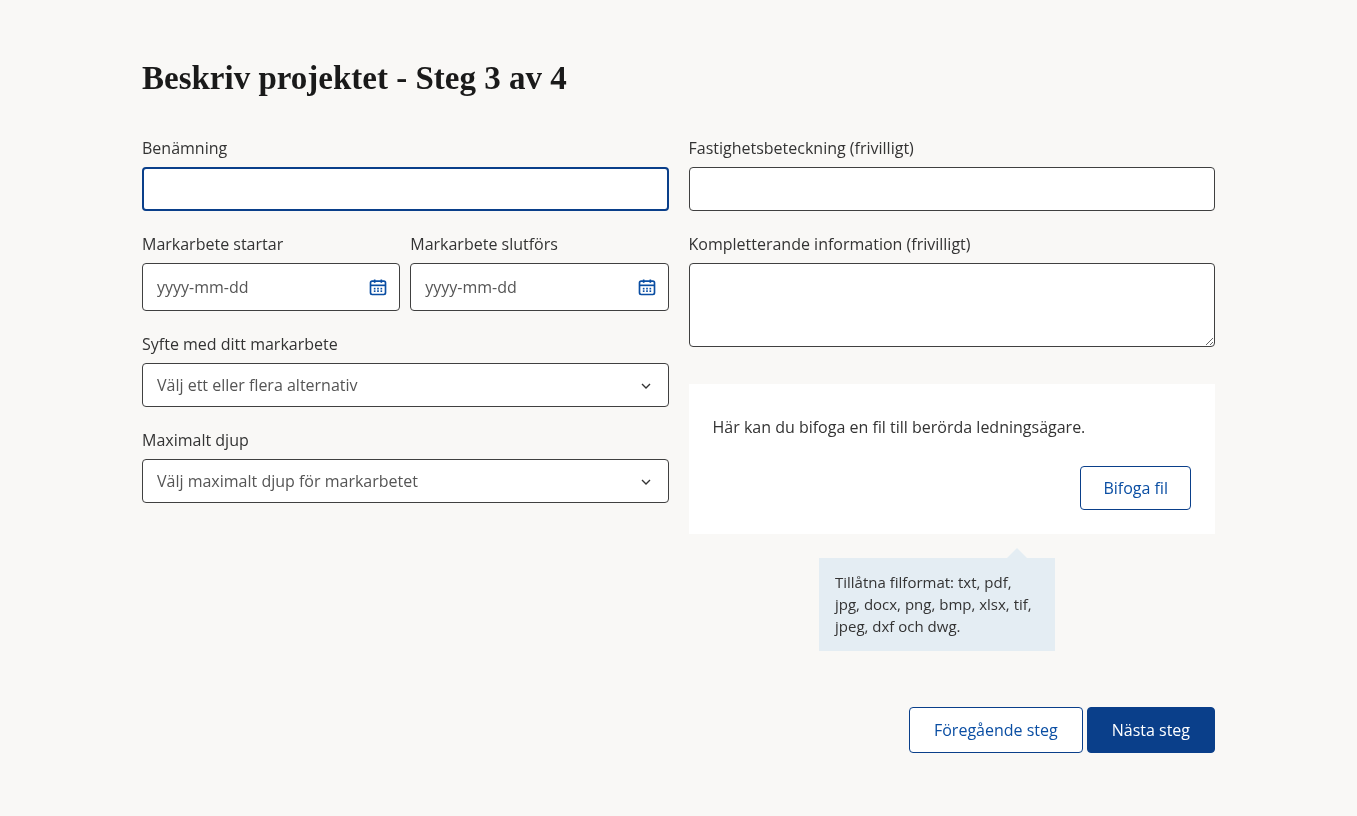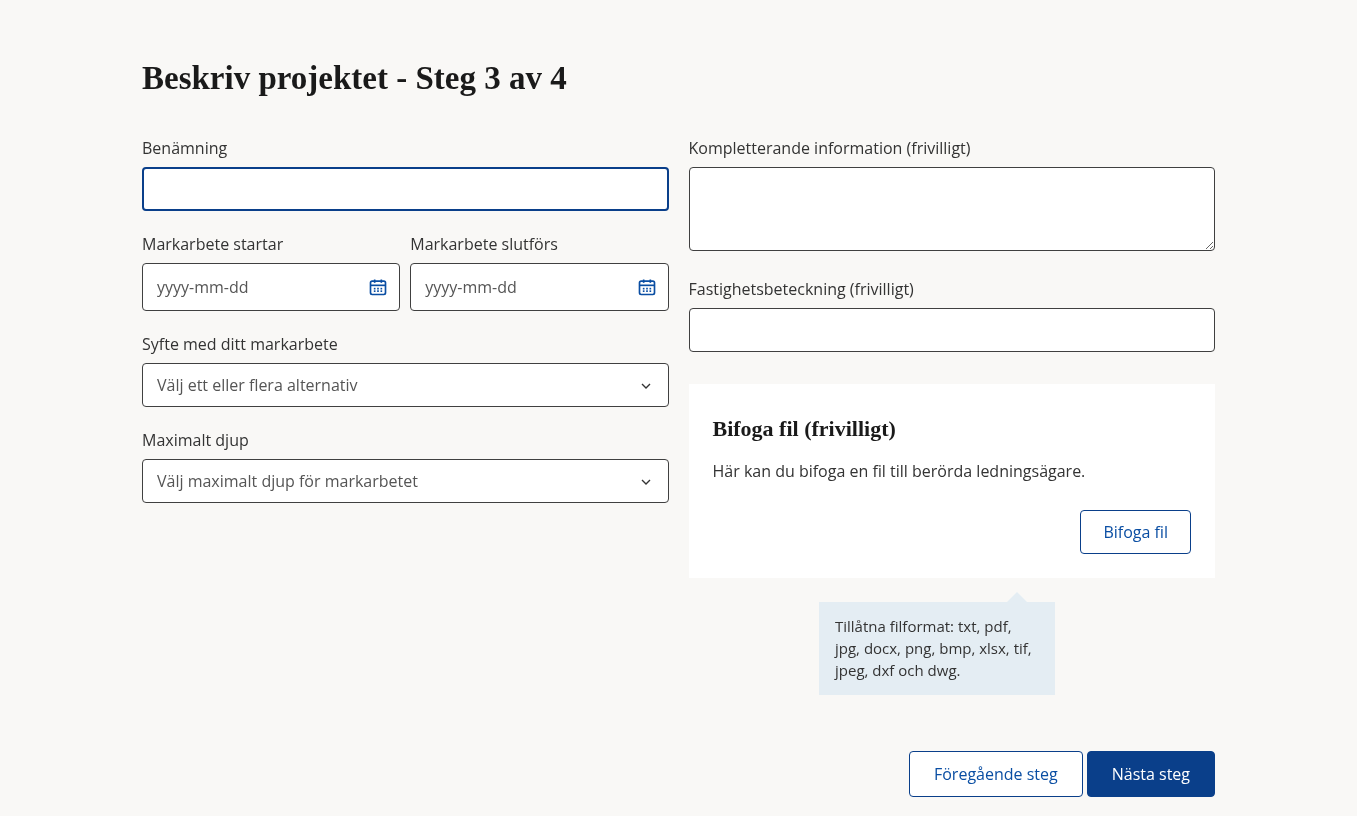--- a/index.html
+++ b/index.html
@@ -255,31 +255,30 @@
               </svg>
           </span>
         </div>
       </div>
 
     </div>
 
     <div class="col">
 
       <div class="field-group">
+        <label class="field-label">Fastighetsbeteckning (frivilligt)</label>
+        <input type="text" class="text-input" value="" style="">
+      </div>
+
+      <div class="field-group">
         <label class="field-label">Kompletterande information (frivilligt)</label>
         <textarea class="textarea-input" style=""></textarea>
       </div>
 
-      <div class="field-group">
-        <label class="field-label">Fastighetsbeteckning (frivilligt)</label>
-        <input type="text" class="text-input" value="" style="">
-      </div>
-
       <div class="attach-box">
-        <h2>Bifoga fil (frivilligt)</h2>
         <p>Här kan du bifoga en fil till berörda ledningsägare.</p>
         <div class="attach-actions">
           <button class="btn btn-outline">Bifoga fil</button>
         </div>
       </div>
 
       <div class="tooltip-wrap">
         <div class="tooltip">Tillåtna filformat: txt, pdf, jpg, docx, png, bmp, xlsx, tif, jpeg, dxf och dwg.</div>
       </div>
 

